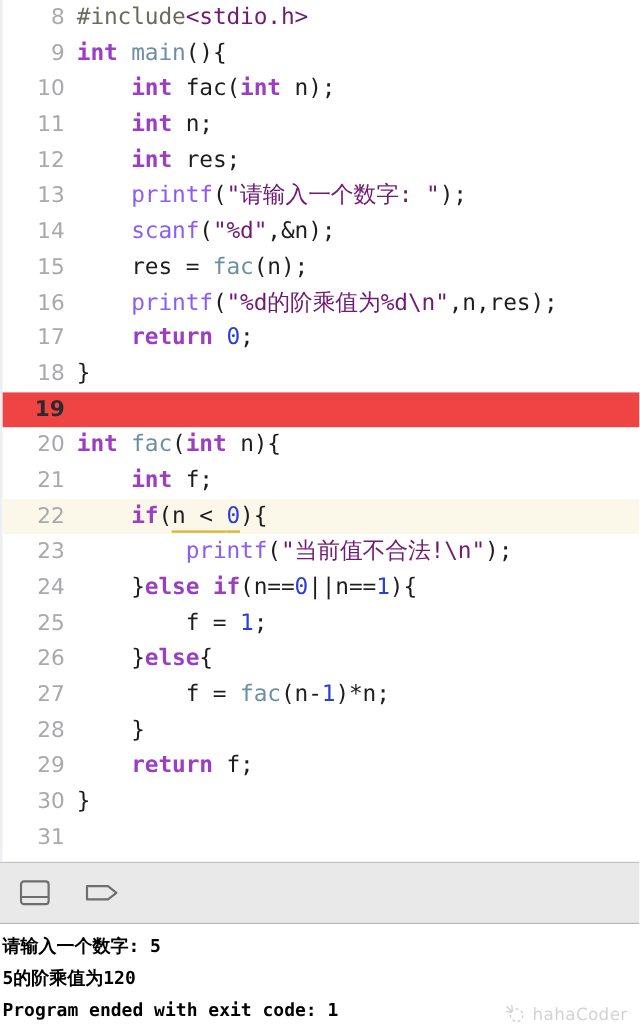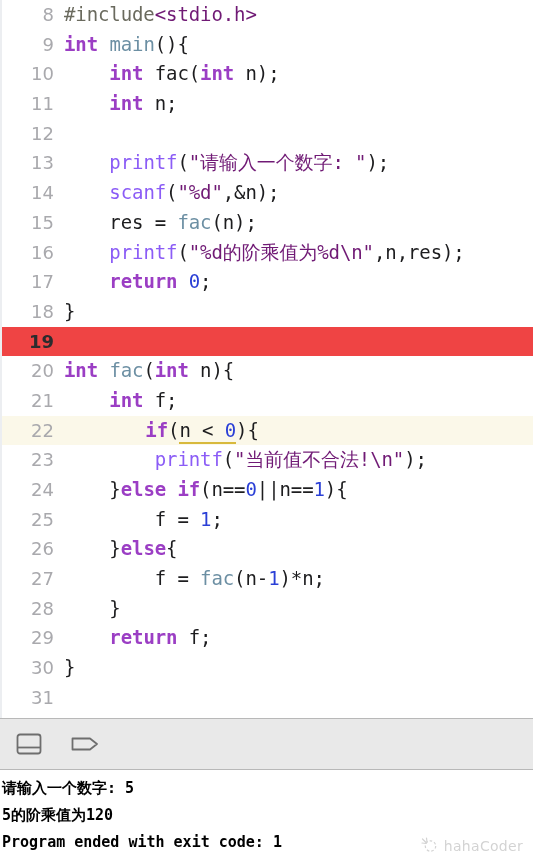--- a/index.html
+++ b/index.html
@@ -42,21 +42,20 @@
     line-height: 29.7px;
     font-size: 19px;
     white-space: pre;
   }
 
   .code-line.current {
     background: #ef4444;
   }
   .code-line.warn {
     background: #fbf8e9;
-    gap: 36px;
   }
 
   .ln {
     flex: 0 0 auto;
     width: 62px;
     text-align: right;
     padding-right: 10px;
     box-sizing: border-box;
     color: #a9a9ad;
     font-size: 18px;
@@ -149,21 +148,21 @@
 </head>
 <body>
 
 <div id="app">
 
   <div class="editor" id="editor">
       <div class="code-line"><span class="ln">8</span><span class="lc"><span class="t-pre">#include</span><span class="t-str">&lt;stdio.h&gt;</span></span></div>
       <div class="code-line"><span class="ln">9</span><span class="lc"><span class="t-kw">int</span><span class="t-plain"> </span><span class="t-fn">main</span><span class="t-plain">(){</span></span></div>
       <div class="code-line"><span class="ln">10</span><span class="lc"><span class="t-plain">    </span><span class="t-kw">int</span><span class="t-plain"> fac(</span><span class="t-kw">int</span><span class="t-plain"> n);</span></span></div>
       <div class="code-line"><span class="ln">11</span><span class="lc"><span class="t-plain">    </span><span class="t-kw">int</span><span class="t-plain"> n;</span></span></div>
-      <div class="code-line"><span class="ln">12</span></div>
+      <div class="code-line"><span class="ln">12</span><span class="lc"><span class="t-plain">    </span><span class="t-kw">int</span><span class="t-plain"> res;</span></span></div>
       <div class="code-line"><span class="ln">13</span><span class="lc"><span class="t-plain">    </span><span class="t-macro">printf</span><span class="t-plain">(</span><span class="t-str">"请输入一个数字: "</span><span class="t-plain">);</span></span></div>
       <div class="code-line"><span class="ln">14</span><span class="lc"><span class="t-plain">    </span><span class="t-macro">scanf</span><span class="t-plain">(</span><span class="t-str">"%d"</span><span class="t-plain">,&amp;n);</span></span></div>
       <div class="code-line"><span class="ln">15</span><span class="lc"><span class="t-plain">    res = </span><span class="t-fn">fac</span><span class="t-plain">(n);</span></span></div>
       <div class="code-line"><span class="ln">16</span><span class="lc"><span class="t-plain">    </span><span class="t-macro">printf</span><span class="t-plain">(</span><span class="t-str">"%d的阶乘值为%d\n"</span><span class="t-plain">,n,res);</span></span></div>
       <div class="code-line"><span class="ln">17</span><span class="lc"><span class="t-plain">    </span><span class="t-kw">return</span><span class="t-plain"> </span><span class="t-num">0</span><span class="t-plain">;</span></span></div>
       <div class="code-line"><span class="ln">18</span><span class="lc"><span class="t-plain">}</span></span></div>
       <div class="code-line current"><span class="ln">19</span><span class="lc"><span class="t-plain"></span></span></div>
       <div class="code-line"><span class="ln">20</span><span class="lc"><span class="t-kw">int</span><span class="t-plain"> </span><span class="t-fn">fac</span><span class="t-plain">(</span><span class="t-kw">int</span><span class="t-plain"> n){</span></span></div>
       <div class="code-line"><span class="ln">21</span><span class="lc"><span class="t-plain">    </span><span class="t-kw">int</span><span class="t-plain"> f;</span></span></div>
       <div class="code-line warn"><span class="ln">22</span><span class="lc"><span class="t-plain">    </span><span class="t-kw">if</span><span class="t-plain">(</span><span class="t-plain warn-underline">n &lt; </span><span class="t-num warn-underline">0</span><span class="t-plain">){</span></span></div>

